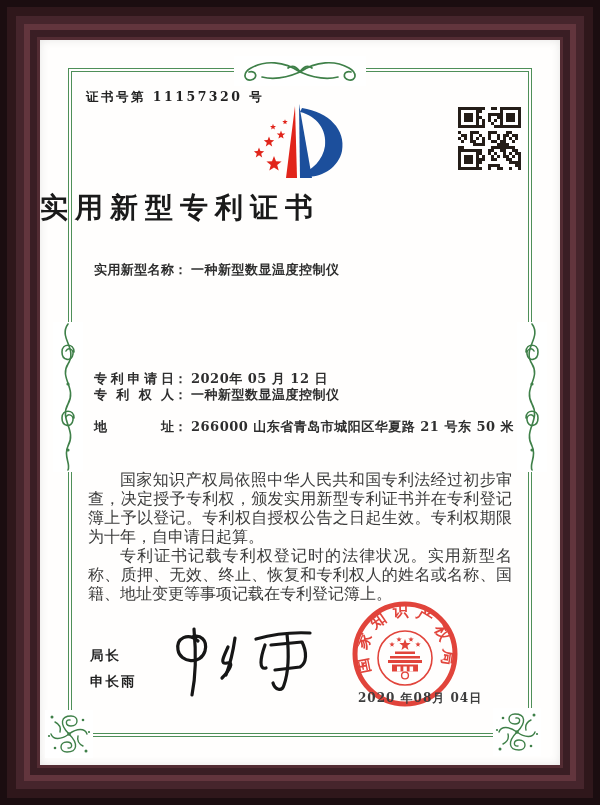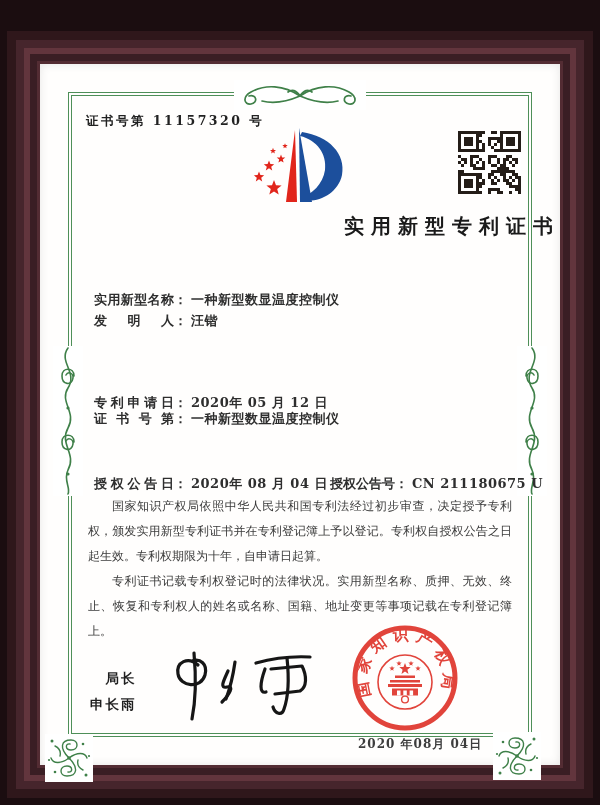--- a/index.html
+++ b/index.html
@@ -13,52 +13,51 @@
   .cert{
     position:absolute;inset:40px;background:#fffefd;
     box-shadow:
       inset 0 0 10px rgba(0,0,0,.10),
       0 0 0 3px #532c33,
       0 0 0 10px #3a1e24,
       0 0 0 16px #62353d,
       0 0 0 24px #46252c,
       0 0 0 33px #2f171b,
       0 0 0 40px #1b0d10;
-    margin-top: 24px;
   }
   .gborder{position:absolute;inset:28px;border:4px double #4e8f58;}
   .orn{position:absolute;background:#fff;display:block;}
   .abs{position:absolute;}
   .certno{
     position:absolute;left:46px;top:49px;
     font-size:12.5px;letter-spacing:2.5px;color:#222;font-weight:600;
   }
   .title{
-    position:absolute;left:0;right:0;top:149px;text-align:right;
-    font-size:20px;font-weight:700;color:#1a1a1a;letter-spacing:7px;
+    position:absolute;left:0;right:0;top:149px;text-align:left;
+    font-size:28px;font-weight:700;color:#1a1a1a;letter-spacing:7px;
   }
   .row{position:absolute;left:54px;right:40px;font-size:13px;font-weight:600;color:#2e2e2e;white-space:nowrap;}
   .flabel{display:inline-block;width:80px;text-align:justify;text-align-last:justify;vertical-align:top;}
   .fcolon{display:inline-block;margin-right:4px;}
   .fvalue{letter-spacing:.5px;}
   .grant2{position:absolute;left:236px;top:0;}
   .paras{
     position:absolute;left:48px;top:430px;width:424px;
-    font-size:12px;line-height:25px;color:#3b3b3b;text-align:justify;
+    font-size:16px;line-height:19px;color:#3b3b3b;text-align:justify;
   }
   .paras p{margin:0;text-indent:2em;}
   .signer{
     position:absolute;left:50px;top:603px;
-    font-family:Liberation Mono, monospace;
-    font-size:13.5px;line-height:26px;letter-spacing:2px;color:#1f1f1f;font-weight:600;text-align:right;
+    font-family:Liberation Sans, sans-serif;
+    font-size:13.5px;line-height:26px;letter-spacing:2px;color:#1f1f1f;font-weight:600;
   }
   .sig{position:absolute;left:130px;top:583px;}
   .seal{position:absolute;left:303px;top:552px;opacity:.88;}
   .sealdate{
-    position:absolute;left:318px;top:672px;z-index:6;
+    position:absolute;left:318px;top:650px;z-index:6;
     font-size:12px;font-weight:700;color:#3d3d3d;letter-spacing:1px;white-space:nowrap;text-align:center;
   }
   svg{display:block;}
 </style>
 </head>
 <body>
 
 <div class="stage">
   <div class="cert">
 
@@ -284,37 +283,31 @@
           <rect x="30" y="60" width="3" height="3"></rect>
           <rect x="39" y="60" width="3" height="3"></rect>
           <rect x="42" y="60" width="3" height="3"></rect>
           <rect x="51" y="60" width="3" height="3"></rect>
           <rect x="60" y="60" width="3" height="3"></rect>
         </g>
     </svg>
 
     <div class="title">实用新型专利证书</div>
 
-    <div class="row" style="top:227px">
+    <div class="row" style="top:221px">
       <span class="flabel">实用新型名称</span><span class="fcolon">：</span><span class="fvalue">一种新型数显温度控制仪</span>
-    </div>
-    <div class="row" style="top:248px">
-      <span class="flabel">发明人</span><span class="fcolon">：</span><span class="fvalue">汪锴</span>
     </div>
     <div class="row" style="top:330px">
       <span class="flabel">专利申请日</span><span class="fcolon">：</span><span class="fvalue">2020年 05 月 12 日</span>
     </div>
     <div class="row" style="top:346px">
-      <span class="flabel">证书号第</span><span class="fcolon">：</span><span class="fvalue">一种新型数显温度控制仪</span>
-    </div>
-    <div class="row" style="top:411px">
-      <span class="flabel">授权公告日</span><span class="fcolon">：</span><span class="fvalue">2020年 08 月 04 日</span>
-      <span class="grant2">
-        <span>授权公告号</span><span class="fcolon">：</span><span class="fvalue">CN 211180675 U</span>
-      </span>
+      <span class="flabel">专利权人</span><span class="fcolon">：</span><span class="fvalue">一种新型数显温度控制仪</span>
+    </div>
+    <div class="row" style="top:378px">
+      <span class="flabel">地址</span><span class="fcolon">：</span><span class="fvalue">266000 山东省青岛市城阳区华夏路 21 号东 50 米</span>
     </div>
 
     <div class="paras">
       <p>国家知识产权局依照中华人民共和国专利法经过初步审查，决定授予专利权，颁发实用新型专利证书并在专利登记簿上予以登记。专利权自授权公告之日起生效。专利权期限为十年，自申请日起算。</p>
       <p>专利证书记载专利权登记时的法律状况。实用新型名称、质押、无效、终止、恢复和专利权人的姓名或名称、国籍、地址变更等事项记载在专利登记簿上。</p>
     </div>
 
     <div class="signer">
       <div>局长</div>
       <div>申长雨</div>

